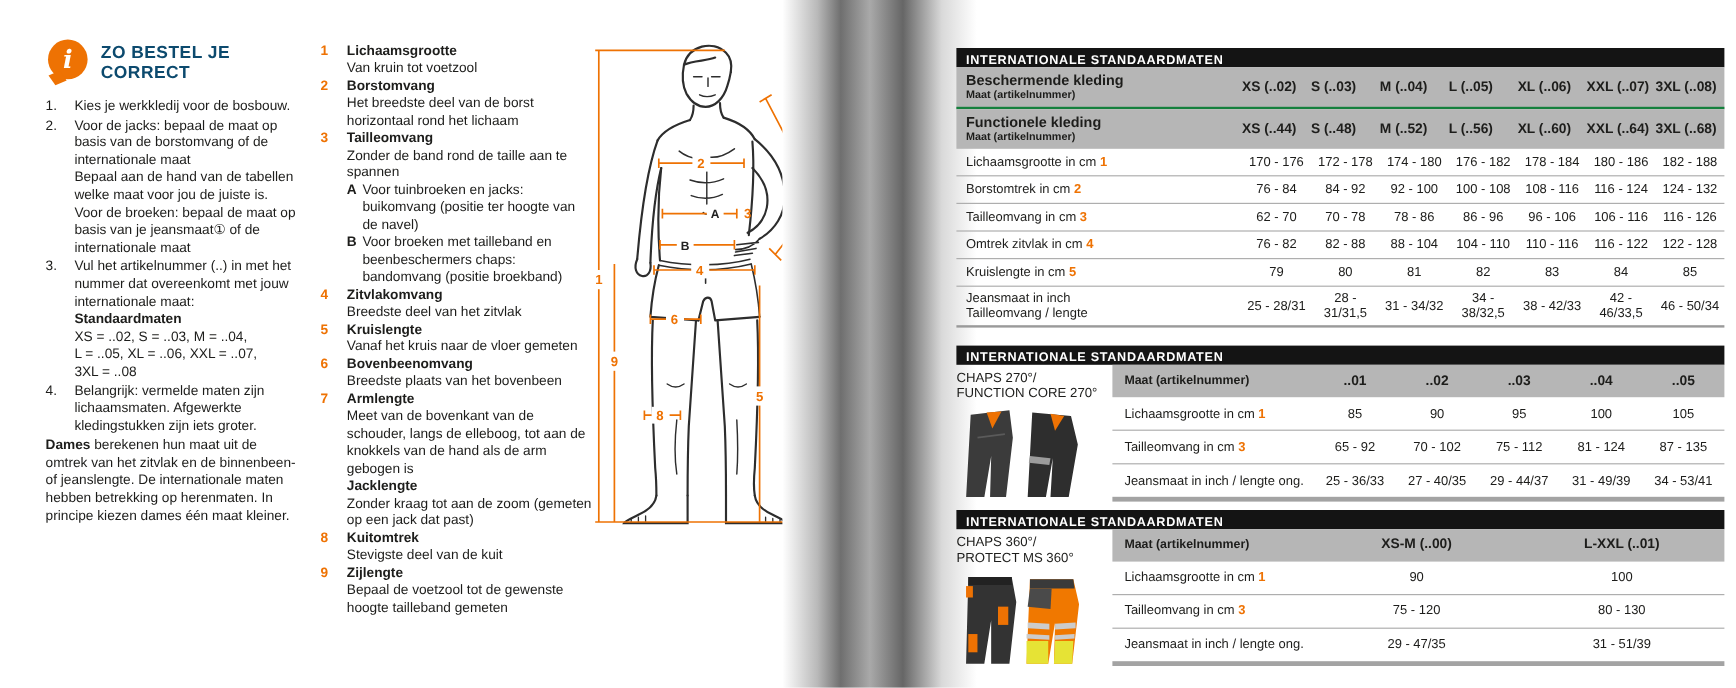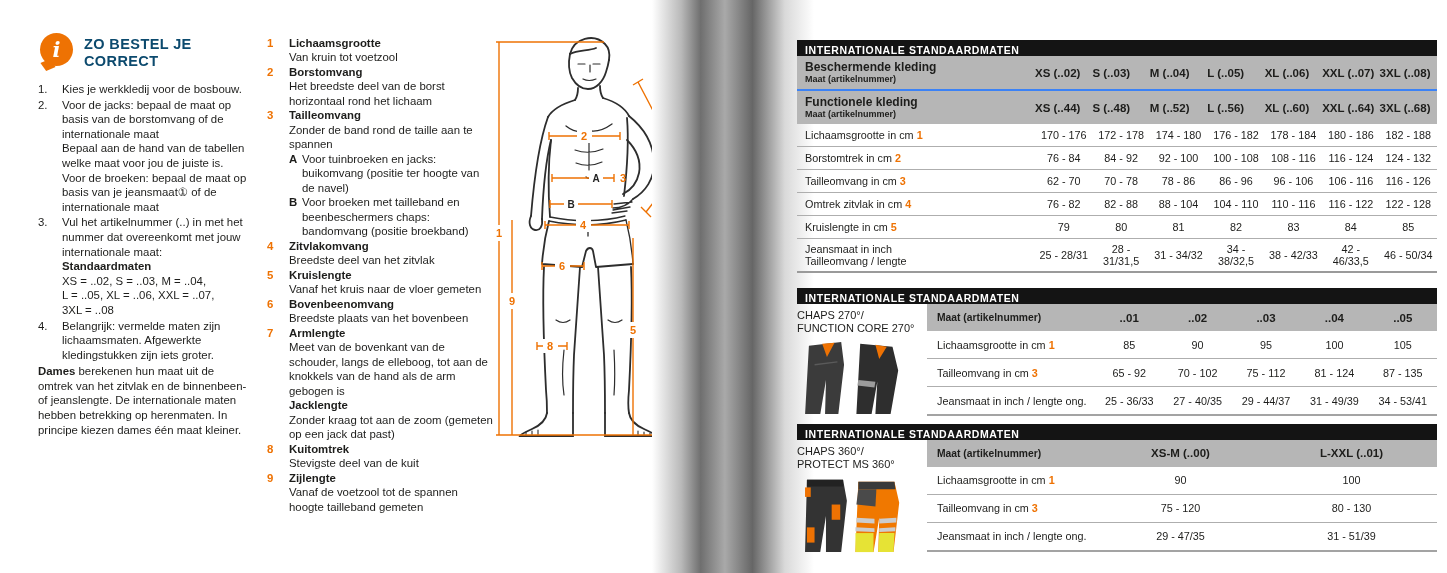--- a/index.html
+++ b/index.html
@@ -35,42 +35,42 @@
   .spine{position:absolute;left:652px;top:0;width:162px;height:573px;
     background:linear-gradient(90deg,#ffffff 0%,#b9b9b9 18%,#6f6f6f 30%,#a9a9a9 45%,#666666 62%,#d9d9d9 82%,#ffffff 100%);}
   
   .right-page{position:absolute;left:797px;top:40px;width:640px;}
   .band{background:#141414;color:#fff;font-weight:bold;font-size:10.5px;letter-spacing:.6px;
     height:16px;line-height:16px;padding:2px 8px;box-sizing:border-box;}
   .ref{color:#ee7203;font-weight:bold;margin-left:3px;}
   
   .t1-hrow{display:grid;grid-template-columns:238px repeat(7,1fr);background:#b6b6b6;
     align-items:center;height:33px;}
-  .t1-hrow.first{border-bottom:2px solid #3b82f6;}
+  .t1-hrow.first{border-bottom:2px solid #15803d;}
   .t1-hlabel{padding-left:8px;}
   .hl-main{font-weight:bold;font-size:12px;line-height:1.1;}
   .hl-sub{font-weight:bold;font-size:9px;line-height:1.2;}
   .t1-hcell{text-align:left;font-weight:bold;font-size:11.5px;}
   .t1-row{display:grid;grid-template-columns:238px repeat(7,1fr);align-items:center;
     min-height:22px;border-bottom:1px solid #aeaeae;font-size:10.8px;}
   .t1-row:last-child{min-height:32px;border-bottom:2px solid #9a9a9a;}
   .t1-label{padding-left:8px;}
   .t1-label .l2{display:block;}
   .t1-cell{text-align:center;}
   .tbl1{margin-bottom:15px;}
   
   .prod-table{display:grid;grid-template-columns:130px 1fr;}
   .prod-cell{padding-top:5px;}
   .prod-name{font-weight:normal;font-size:11px;line-height:1.18;}
   .prod-img{margin-top:5px;}
   .sz-hrow{display:grid;background:#b6b6b6;align-items:center;height:27px;font-weight:bold;}
   .sz-hrow .lab{padding-left:10px;font-size:10.3px;}
   .sz-hrow .col{text-align:center;font-size:11.5px;}
   .sz-row{display:grid;align-items:center;min-height:27px;border-bottom:1px solid #aeaeae;font-size:10.8px;}
-  .sz-row:last-child{border-bottom:2px solid #a3a3a3;}
+  .sz-row:last-child{border-bottom:4px solid #a3a3a3;}
   .sz-row .lab{padding-left:10px;}
   .sz-row .val{text-align:center;}
   .cols5{grid-template-columns:168px repeat(5,1fr);}
   .cols2{grid-template-columns:168px repeat(2,1fr);}
   .tbl2{margin-bottom:4px;}
 </style>
 </head>
 <body>
 
 <div class="left-page">
@@ -173,21 +173,21 @@
     </div>
   </div>
   <div class="m-item">
     <div class="m-num">8</div>
     <div><span class="m-title">Kuitomtrek</span>
       <div>Stevigste deel van de kuit</div></div>
   </div>
   <div class="m-item">
     <div class="m-num">9</div>
     <div><span class="m-title">Zijlengte</span>
-      <div>Vanaf de voetzool tot de spannen hoogte tailleband gemeten</div></div>
+      <div>Bepaal de voetzool tot de gewenste hoogte tailleband gemeten</div></div>
   </div>
 </div>
 
 <svg class="figure-svg" width="215" height="425" viewBox="0 0 215 425" xmlns="http://www.w3.org/2000/svg">
 
   <g stroke="#2d2d2d" stroke-width="1.8" fill="none" stroke-linecap="round">
     <path d="M84 34 C88 18 108 13 119 24 C123 28 124 34 123 40"></path>
     <path d="M84 34 C82 44 83 52 86 58 C90 65 96 69 102 69 C110 69 117 62 120 52 C122 46 123 40 123 40"></path>
     <path d="M84 34 C92 30 103 31 110 28"></path>
     <path d="M92 44 H99 M107 44 H114" stroke-width="1.2"></path>

